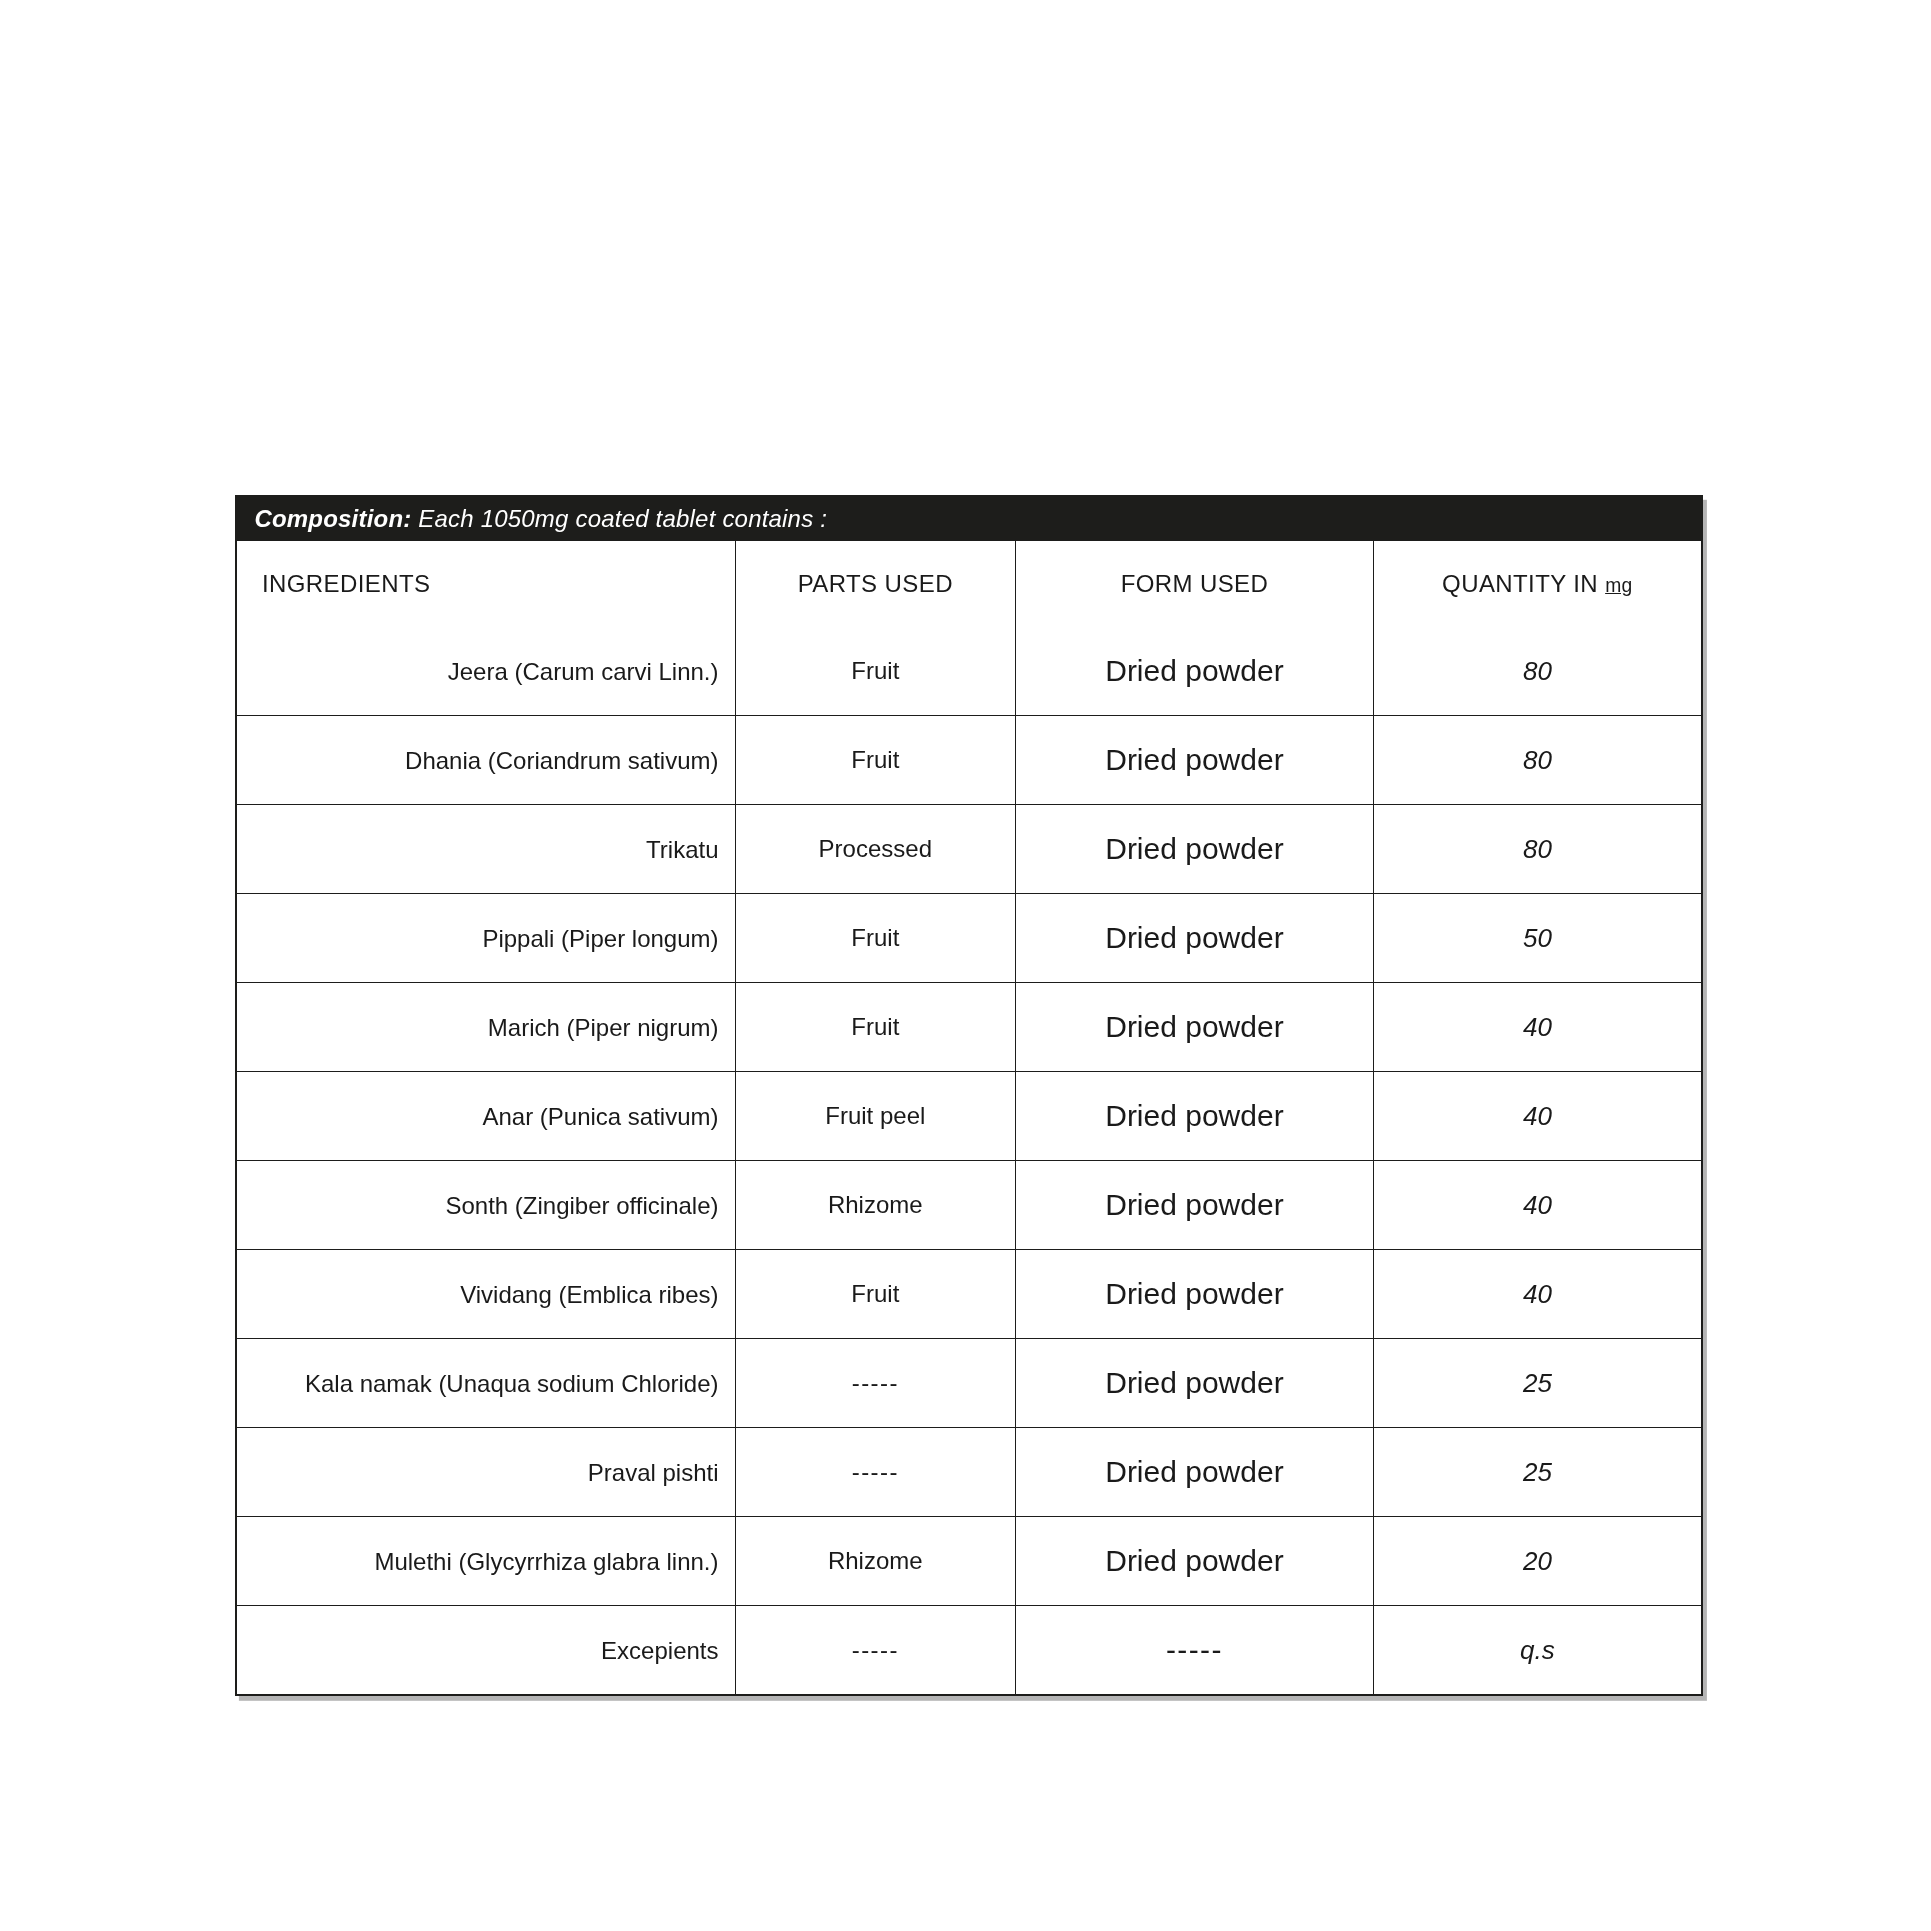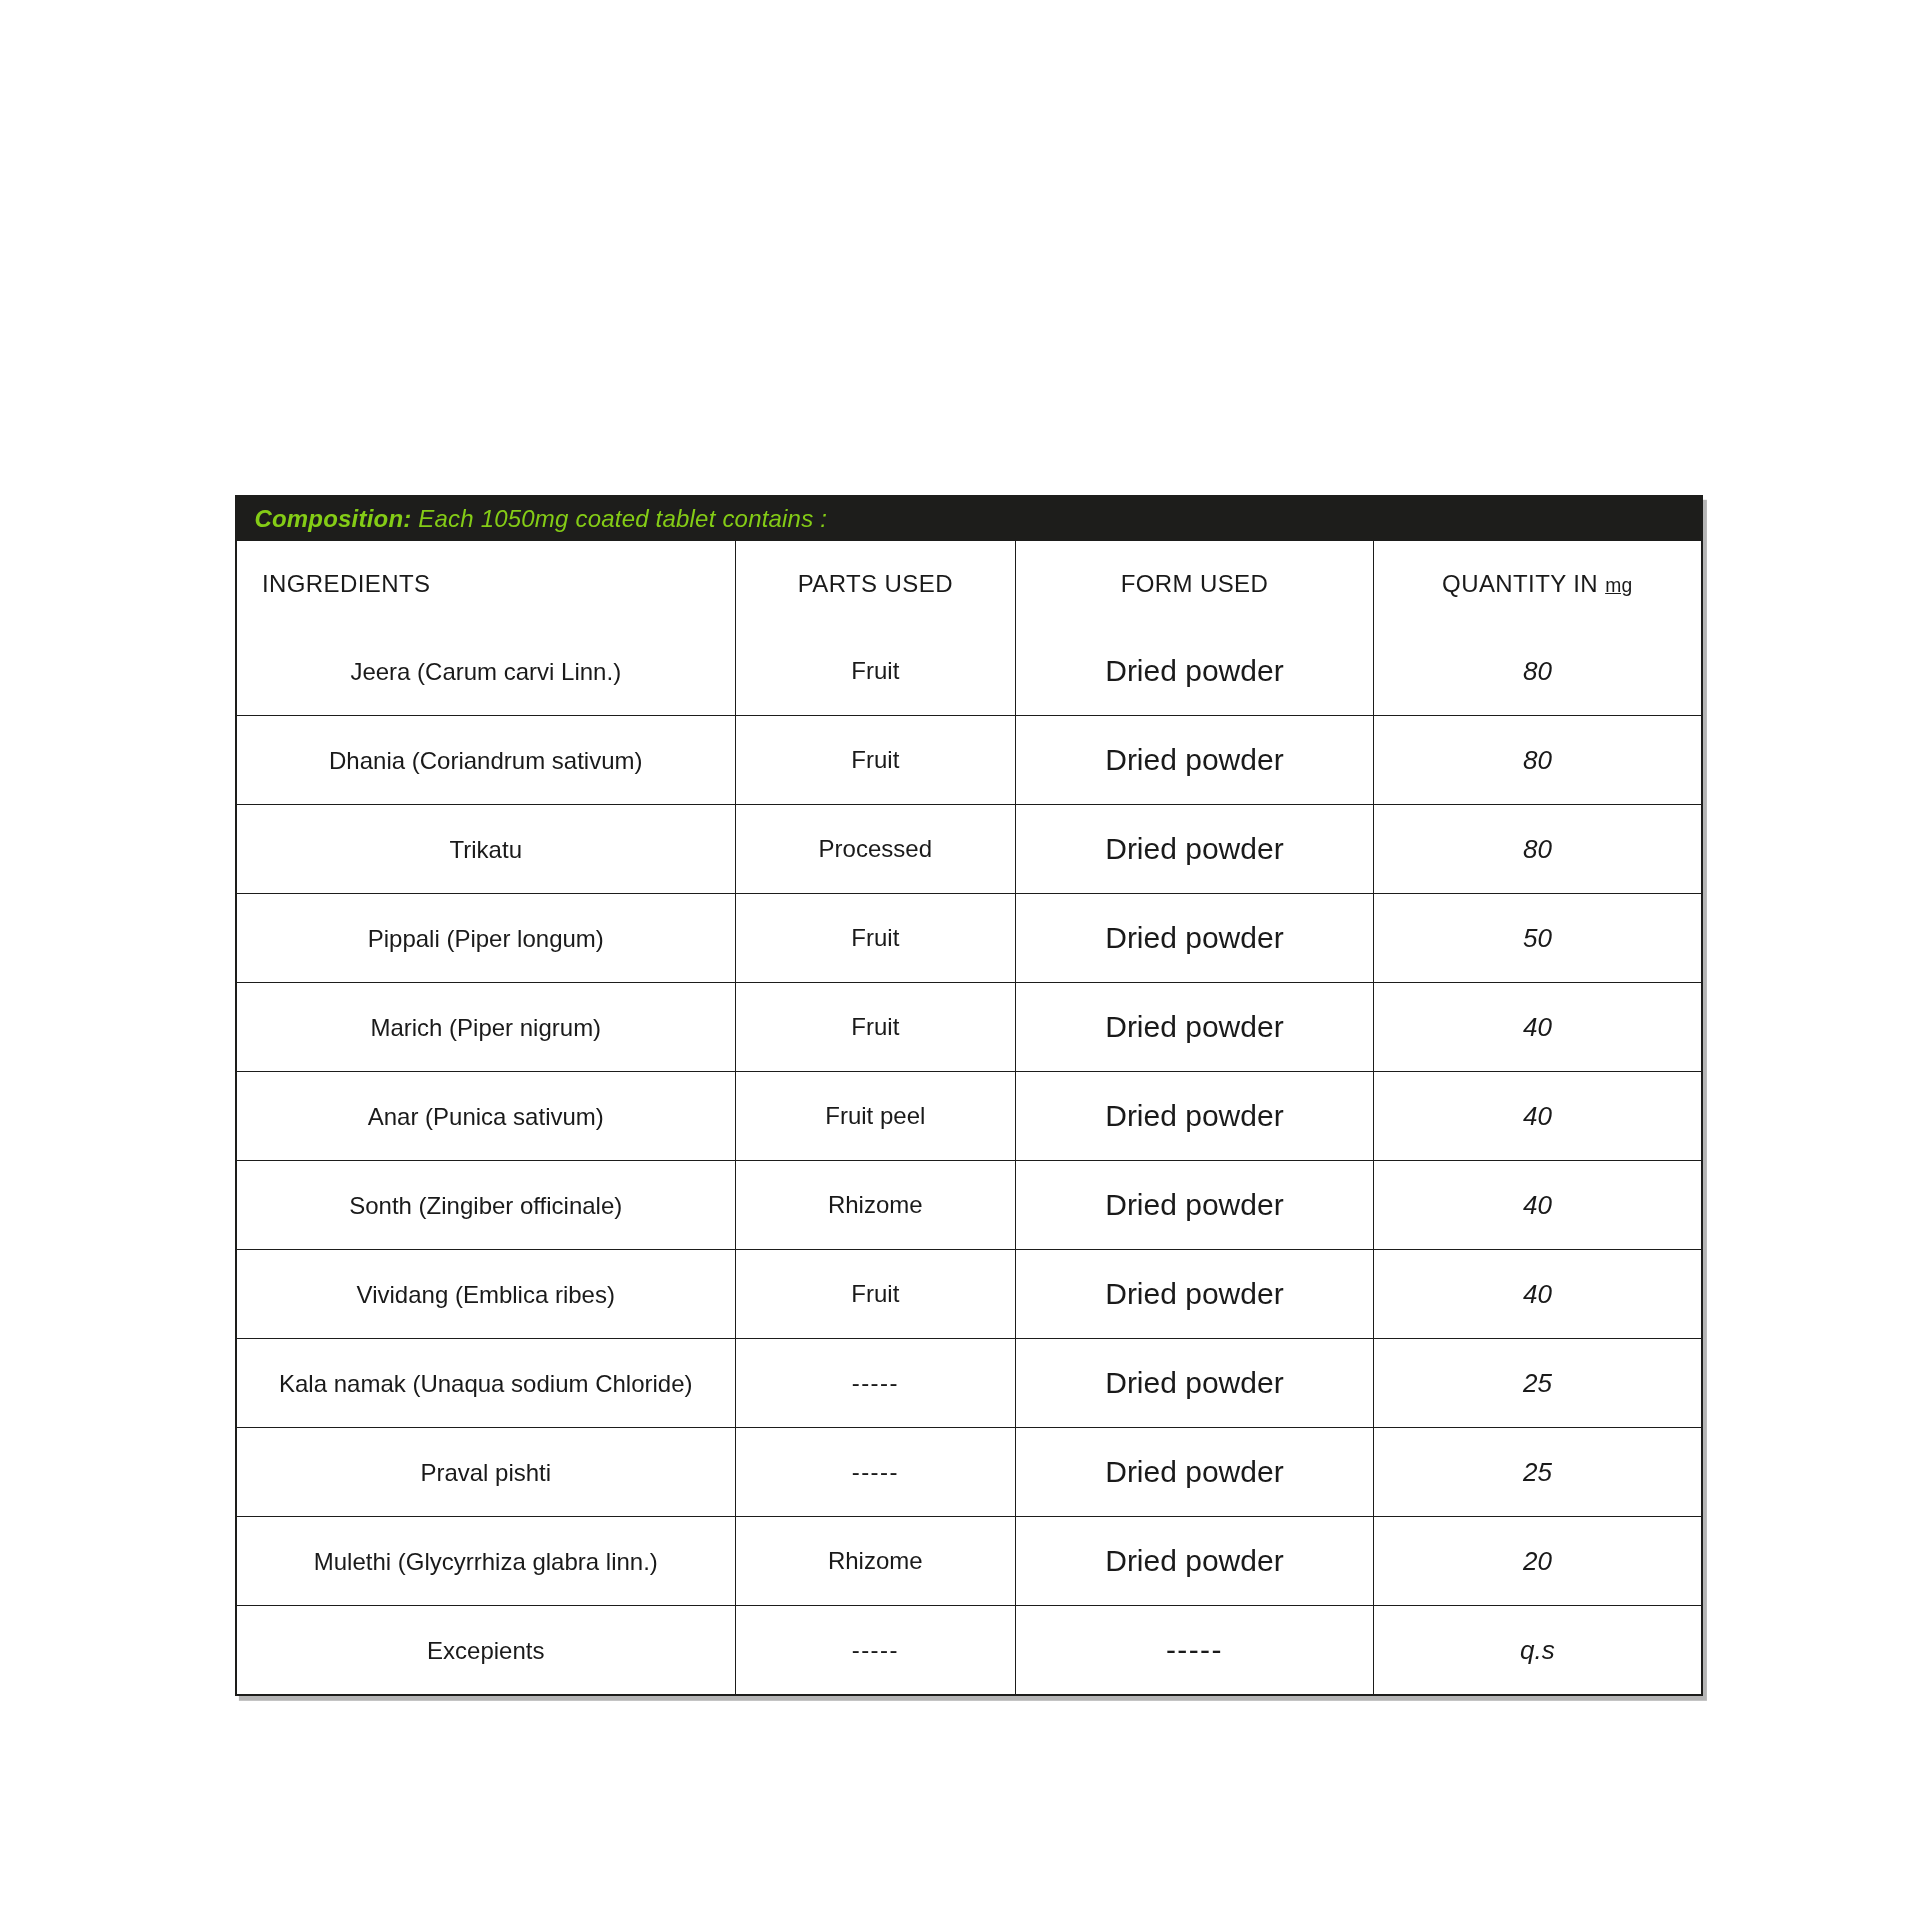--- a/index.html
+++ b/index.html
@@ -21,21 +21,21 @@
     top: 495px;
     width: 1468px;
     box-sizing: border-box;
     border: 2.9px solid #1d1d1b;
     background: #ffffff;
     box-shadow: 3.9px 4.8px 0 0 rgba(120,120,120,0.55);
   }
 
   .composition-header {
     background: #1d1d1b;
-    color: #84cc16;
+    color: #ffffff;
     padding: 7.7px 0 8.7px 17.4px;
     font-size: 24px;
     font-style: italic;
     letter-spacing: 0.2px;
     white-space: nowrap;
   }
   .composition-header .lead {
     font-weight: bold;
     font-style: italic;
   }
@@ -79,21 +79,21 @@
   thead th.ing-head {
     text-align: left;
     padding-left: 25px;
   }
   thead th .mg-small {
     font-size: 19.3px;
     text-decoration: underline;
   }
 
   td.ingredient {
-    text-align: center;
+    text-align: right;
     padding: 9.7px 11.6px 9.7px 15.4px;
     font-size: 24px;
     line-height: 1.22;
     height: 56px;
   }
   td.parts {
     text-align: center;
     font-size: 24px;
   }
   td.form {

